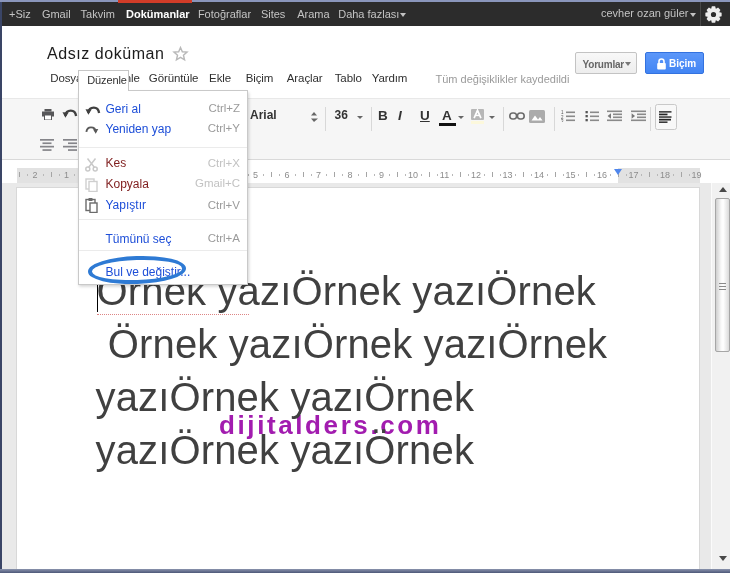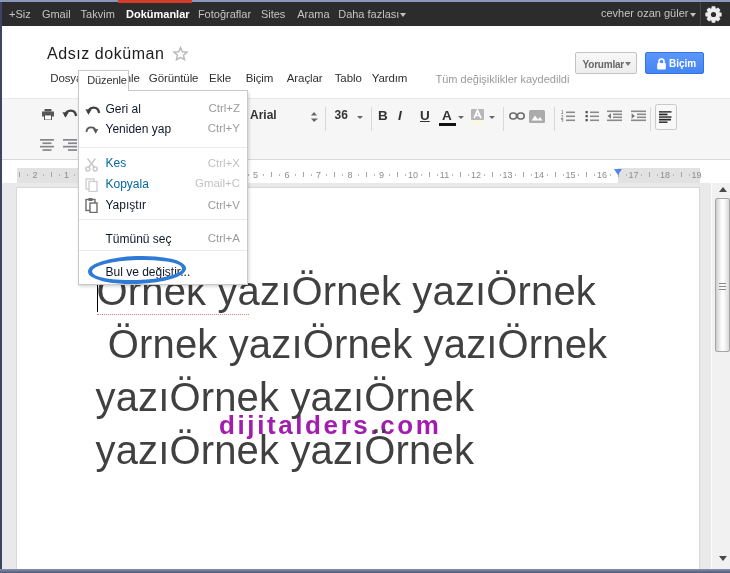--- a/index.html
+++ b/index.html
@@ -57,22 +57,22 @@
 #caret{position:absolute;left:96.5px;top:100px;width:1.5px;height:29px;background:#000;z-index:3}
 #squig{position:absolute;left:97px;top:131px;width:152px;height:0;border-bottom:1.5px dotted #dd8585;z-index:3}
 
 #sbar{position:absolute;left:710.5px;top:183px;width:19.5px;height:386.5px;background:#f1f1f1;z-index:6;border-left:1px solid #fbfbfb}
 #sb-up{position:absolute;left:7px;top:3.5px;width:0;height:0;border-left:4px solid transparent;border-right:4px solid transparent;border-bottom:5px solid #484848}
 #sb-dn{position:absolute;left:7px;top:373px;width:0;height:0;border-left:4px solid transparent;border-right:4px solid transparent;border-top:5px solid #484848}
 #sb-thumb{position:absolute;left:3px;top:15.3px;width:15px;height:153.4px;border:1px solid #a6a6a6;border-radius:2px;background:linear-gradient(90deg,#cfcfcf,#f9f9f9 40%,#ffffff 55%,#dadada)}
 .grip{position:absolute;left:3.5px;width:6.5px;height:1px;background:#8a8a8a}
 
 #dmenu{position:absolute;left:77.5px;top:89.5px;width:170.5px;height:195.5px;background:#fff;border:1px solid #c9c9c9;box-shadow:1px 1.5px 3px rgba(0,0,0,0.18);z-index:40}
-.mitem{position:absolute;left:27px;font-size:12px;color:#0f172a;white-space:nowrap}
-.mitem.dis{color:#0369a1}
+.mitem{position:absolute;left:27px;font-size:12px;color:#1d4ed8;white-space:nowrap}
+.mitem.dis{color:#7f1d1d}
 .msc{position:absolute;right:7px;font-size:11.5px;color:#9b9b9b}
 .msc.dis{color:#c2c2c2}
 .msep{position:absolute;left:0;width:168.5px;height:1px;background:#ebebeb}
 .micon{position:absolute;left:6px}
 #ellipse{position:absolute;left:87.5px;top:255.5px;width:98px;height:27.5px;border:4.5px solid #2e7ad4;border-radius:50%;transform:rotate(-2deg);z-index:45}
 </style></head>
 <body>
 <div id="win">
   <div id="topbar">
     <span class="ti " style="left:9px">+Siz</span>

